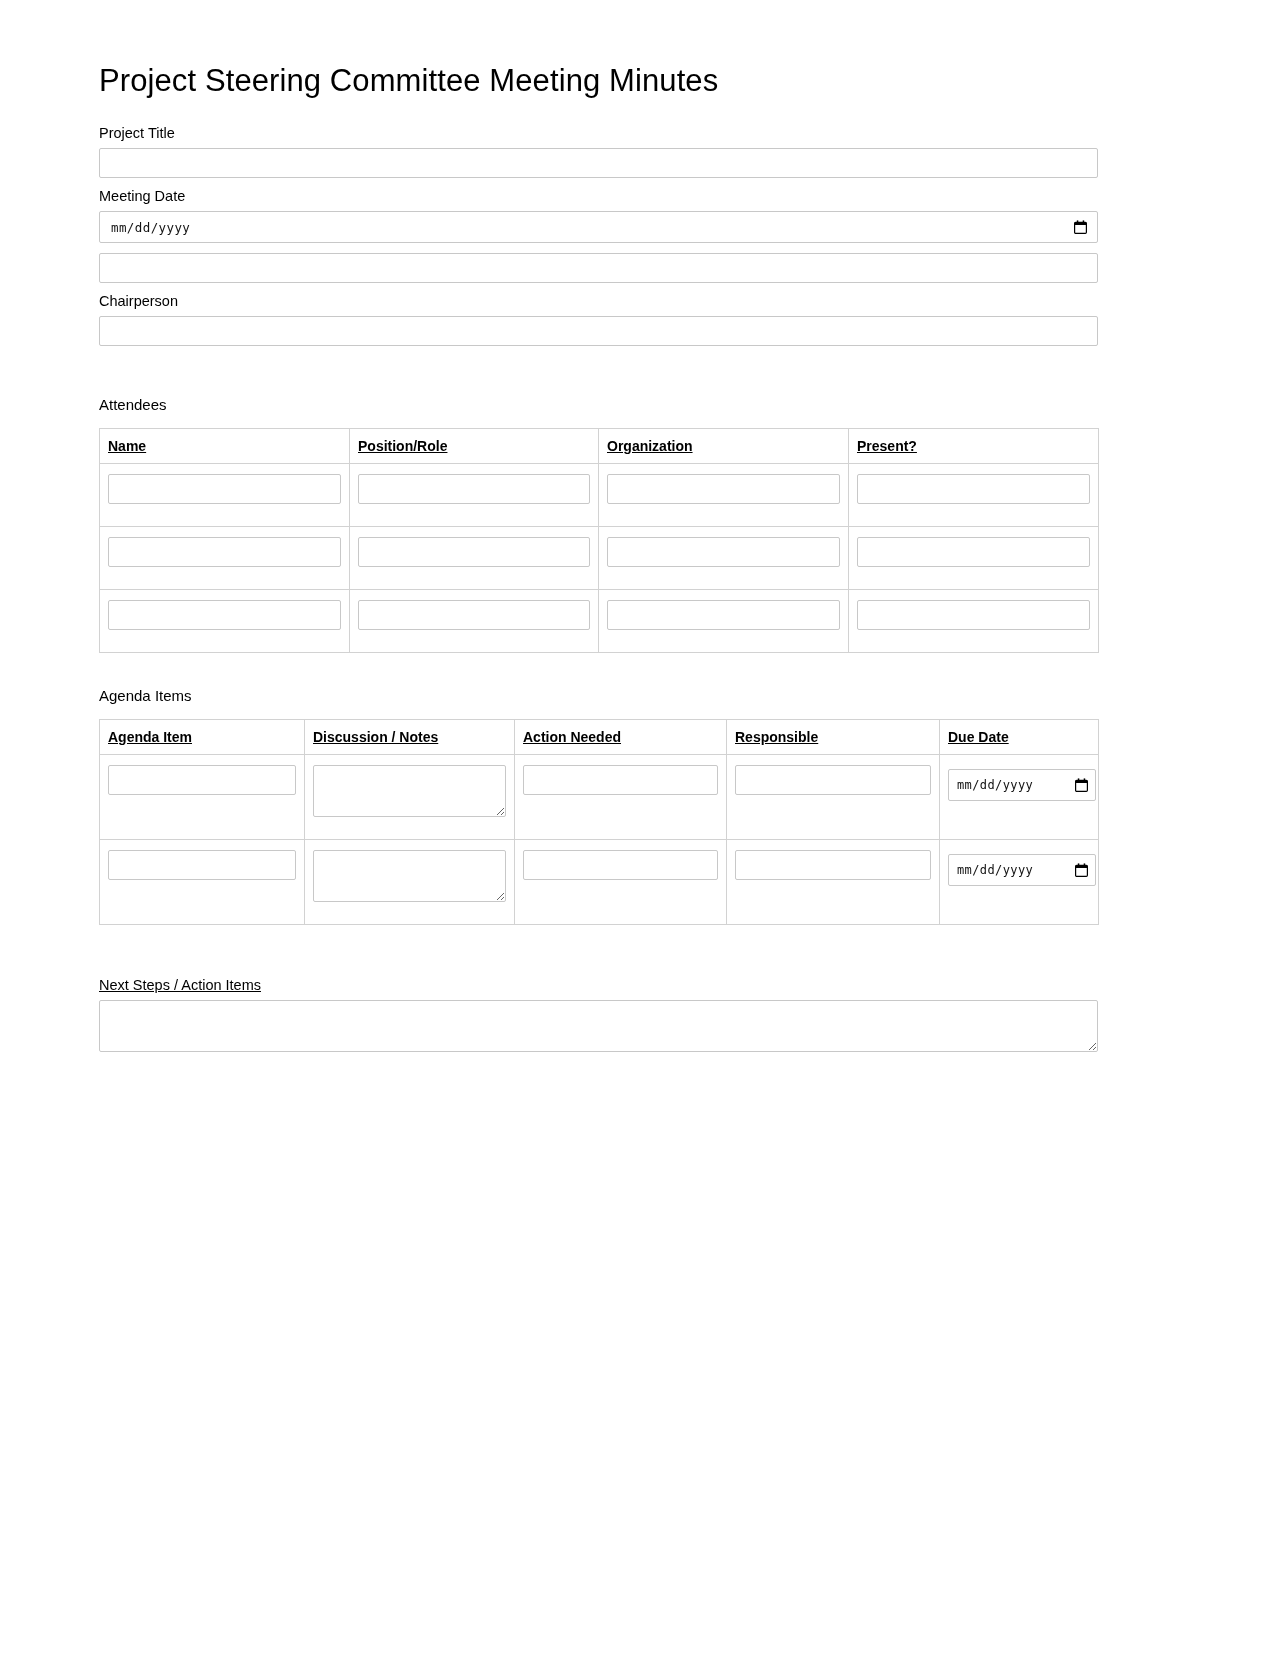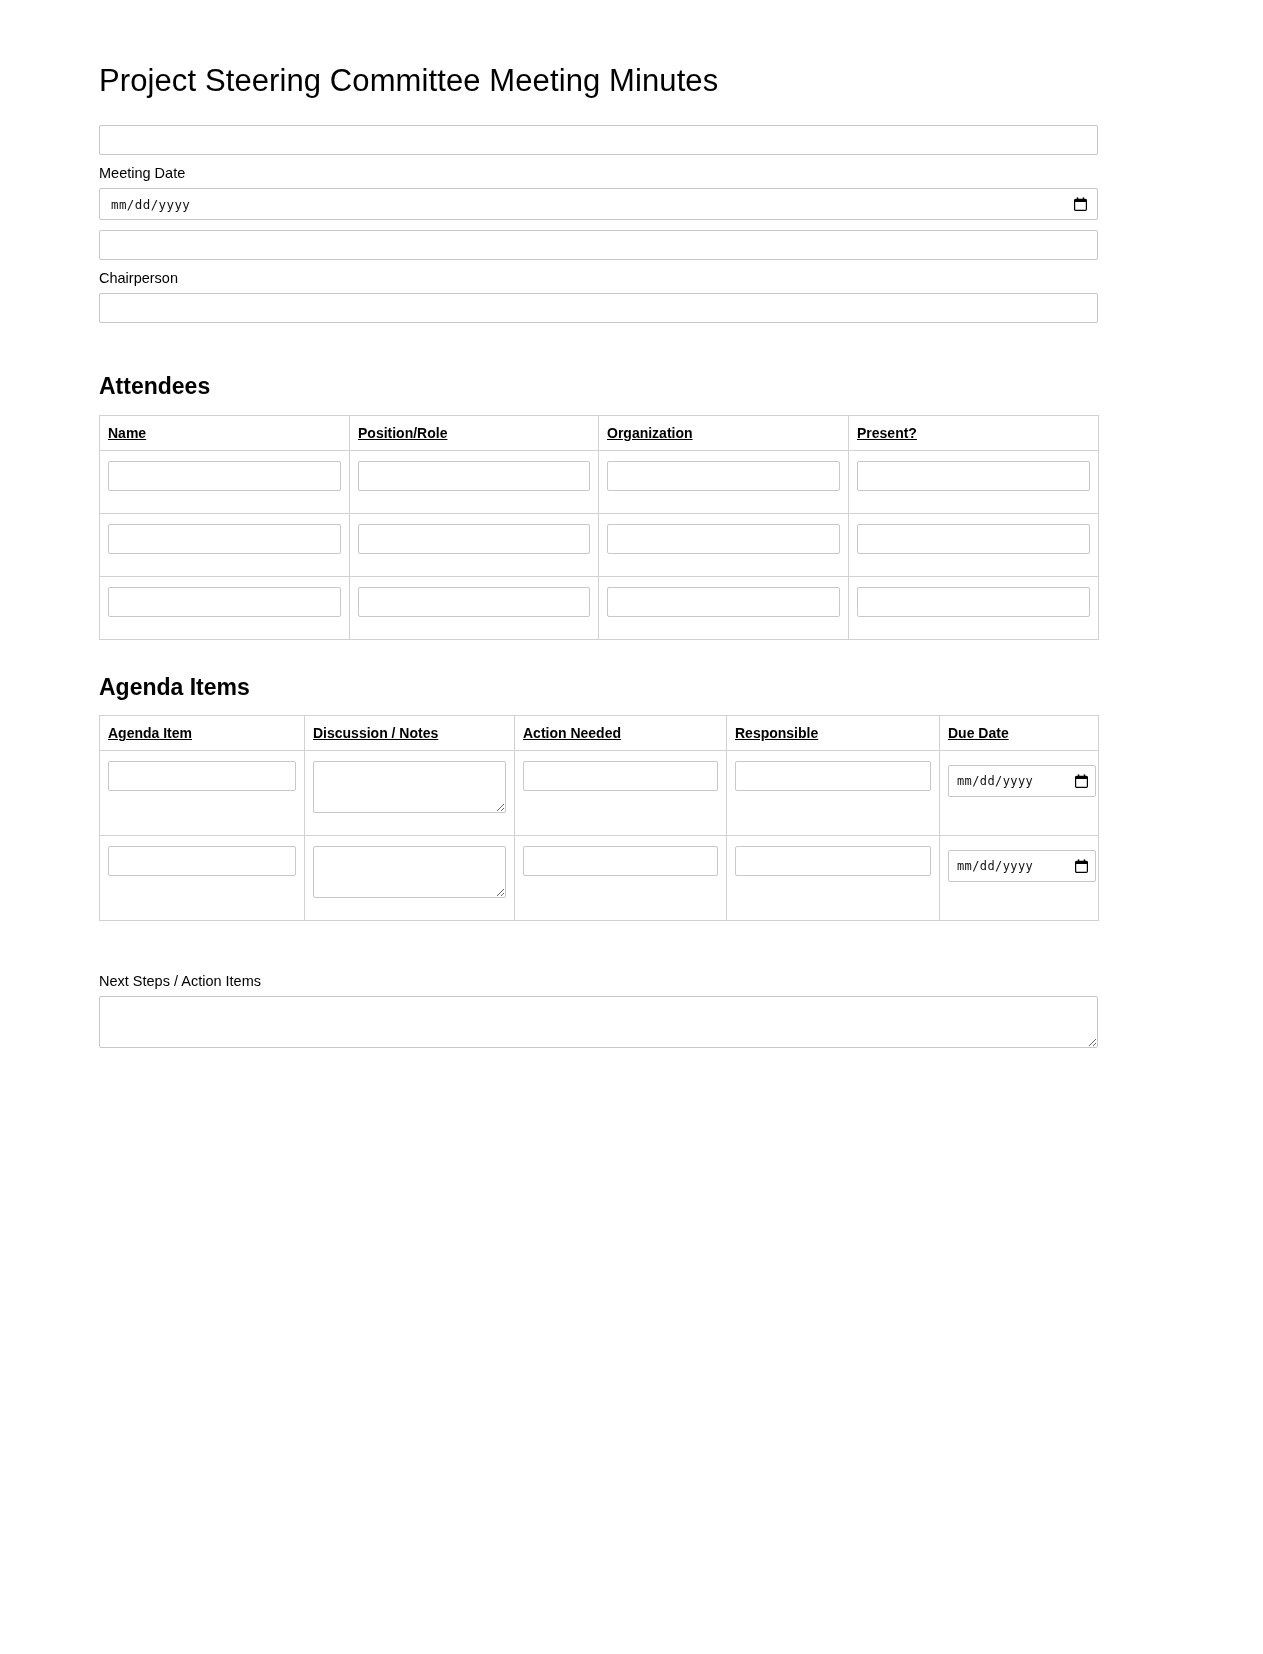--- a/index.html
+++ b/index.html
@@ -30,22 +30,22 @@
     width: 999px;
   }
   h1.doc-title {
     font-size: 31px;
     font-weight: normal;
     margin: 0 0 26px 0;
     letter-spacing: 0.1px;
     line-height: 1.2;
   }
   h2.section-title {
-    font-size: 23px;
-    font-weight: bold;
+    font-size: 15px;
+    font-weight: normal;
     margin: 0 0 14px 0;
     line-height: 1.2;
   }
   .field {
     margin-bottom: 10px;
   }
   .field-label {
     display: block;
     font-size: 14.5px;
     line-height: 17px;
@@ -188,31 +188,33 @@
     height: 50px;
     padding: 5px 7px;
     display: block;
     resize: vertical;
   }
   .ta-block.tall textarea.area-input {
     height: 52px;
   }
   .clipped {
     overflow: hidden;
+    text-decoration: underline;
   }
 </style>
 </head>
 <body>
 
 <div class="page">
   <div class="content">
 
     <h1 class="doc-title">Project Steering Committee Meeting Minutes</h1>
 
     <div class="field">
+      <label class="field-label">Project Title</label>
       <input class="text-input" type="text" placeholder="" style="">
     </div>
 
     <div class="field">
       <label class="field-label">Meeting Date</label>
       <div class="date-wrap">
         <div class="date-box"></div>
         <span class="date-ph">mm/dd/yyyy</span>
         <span class="cal-icon">
           <svg width="13" height="14" viewBox="0 0 13 14" xmlns="http://www.w3.org/2000/svg">

